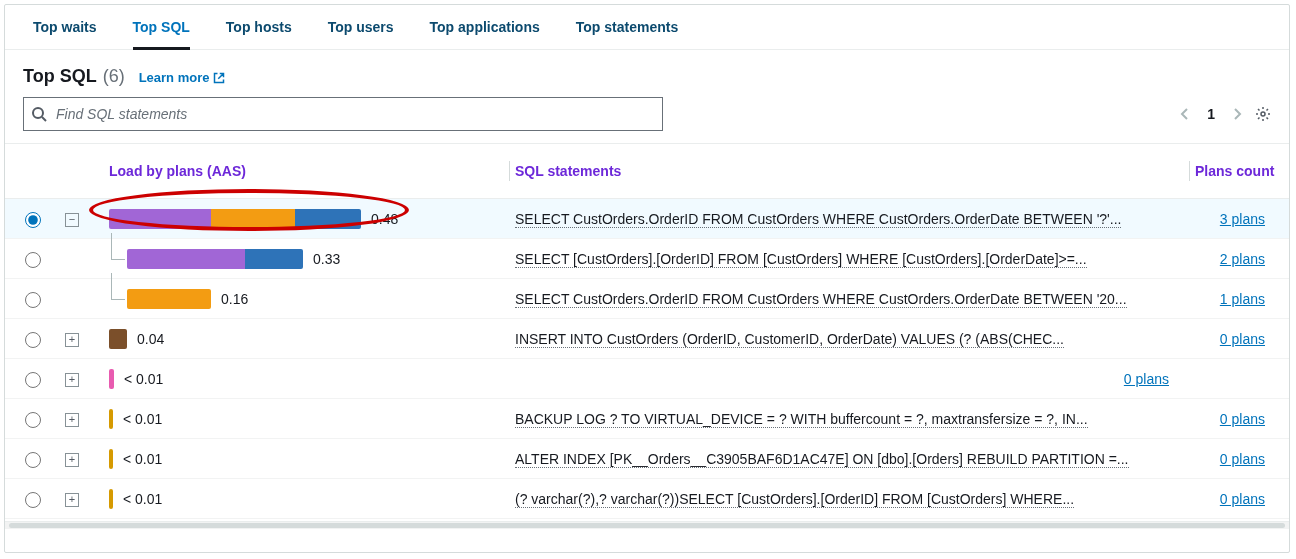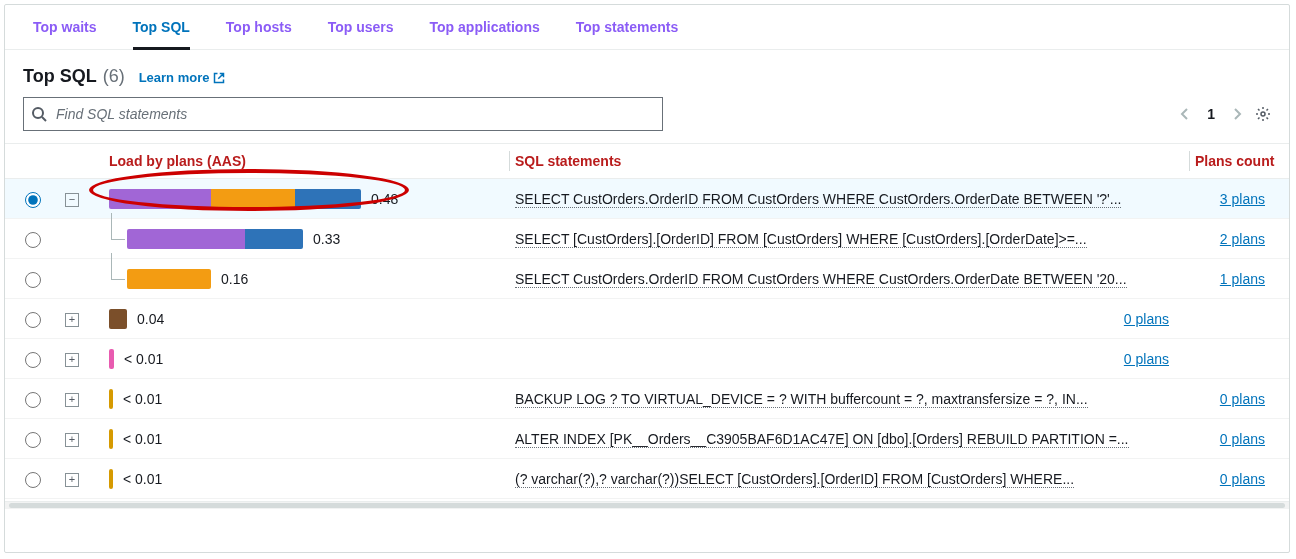--- a/index.html
+++ b/index.html
@@ -19,21 +19,21 @@
       overflow: hidden;
     }
     .tabs {
       display: flex;
       border-bottom: 1px solid #eaeded;
       padding: 0 10px;
     }
     .tab {
       padding: 14px 18px;
       font-weight: 700;
-      color: #8b5cf6;
+      color: #0c4a6e;
       cursor: pointer;
       position: relative;
     }
     .tab.active {
       color: #0073bb;
     }
     .tab.active::after {
       content: "";
       position: absolute;
       left: 18px; right: 18px; bottom: -1px;
@@ -102,22 +102,22 @@
     .thead, .trow {
       display: grid;
       grid-template-columns: 54px 44px 406px 680px 96px;
       align-items: center;
     }
     .thead {
       border-top: 1px solid #eaeded;
       border-bottom: 1px solid #eaeded;
       font-weight: 700;
       font-size: 14px;
-      color: #b91c1c;
-      height: 36px;
+      color: #6d28d9;
+      height: 56px;
     }
     .thead .cell { padding: 10px 6px; position:relative; }
     .thead .div::before{
       content:"";
       position:absolute; left:0; top:8px; bottom:8px;
       width:1px; background:#d5dbdb;
     }
     .trow {
       height: 40px;
       border-bottom: 1px solid #f2f3f3;
@@ -299,20 +299,21 @@
           </div>
           <div class="cell"><span class="expander">+</span></div>
           <div class="cell">
             <div class="row-indent">
               <div class="bar">
                 <div class="seg brown" style="width: 18px;"></div>
               </div>
               <span class="bar-label">0.04</span>
             </div>
           </div>
+          <div class="cell"><span class="sql-text">INSERT INTO CustOrders (OrderID, CustomerID, OrderDate) VALUES (? (ABS(CHEC...</span></div>
           <div class="cell plans-cell"><span class="plans-link">0 plans</span></div>
         </div>
         <div class="trow">
           <div class="cell radio">
             <input type="radio" name="rowsel" style="">
           </div>
           <div class="cell"><span class="expander">+</span></div>
           <div class="cell">
             <div class="row-indent">
               <div class="bar">

